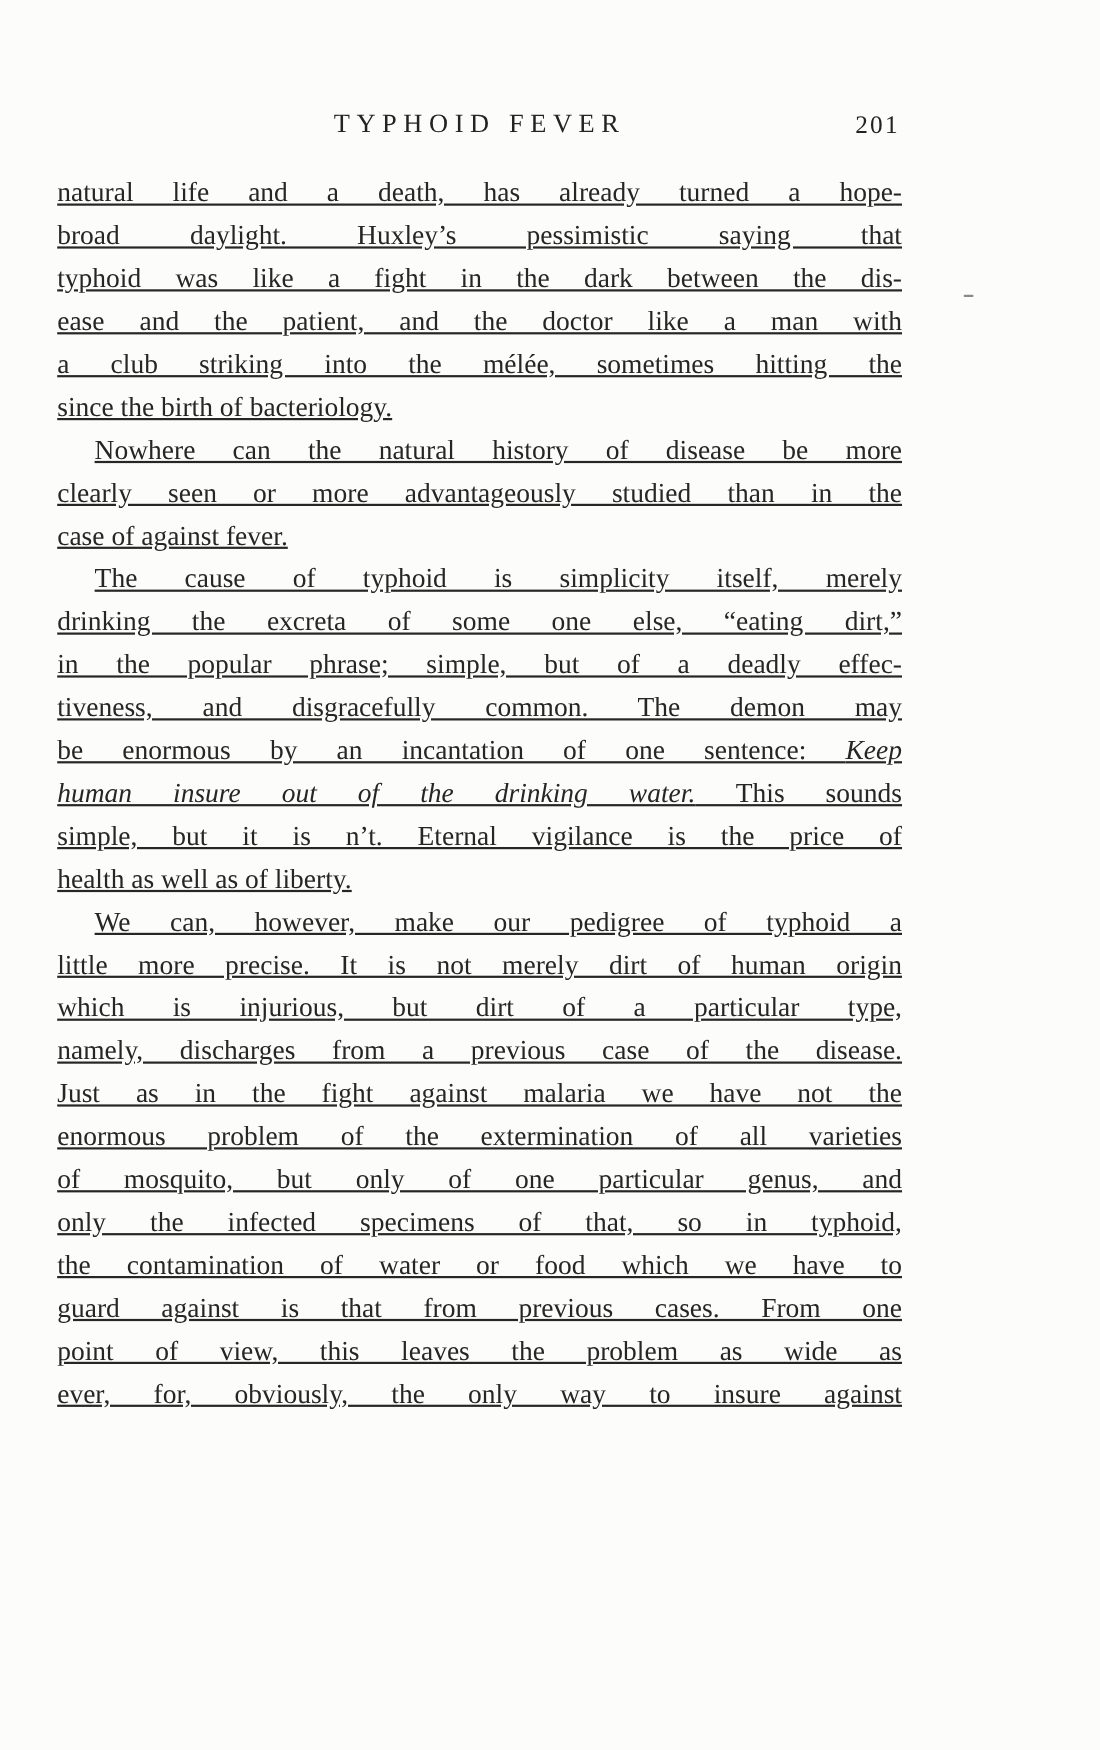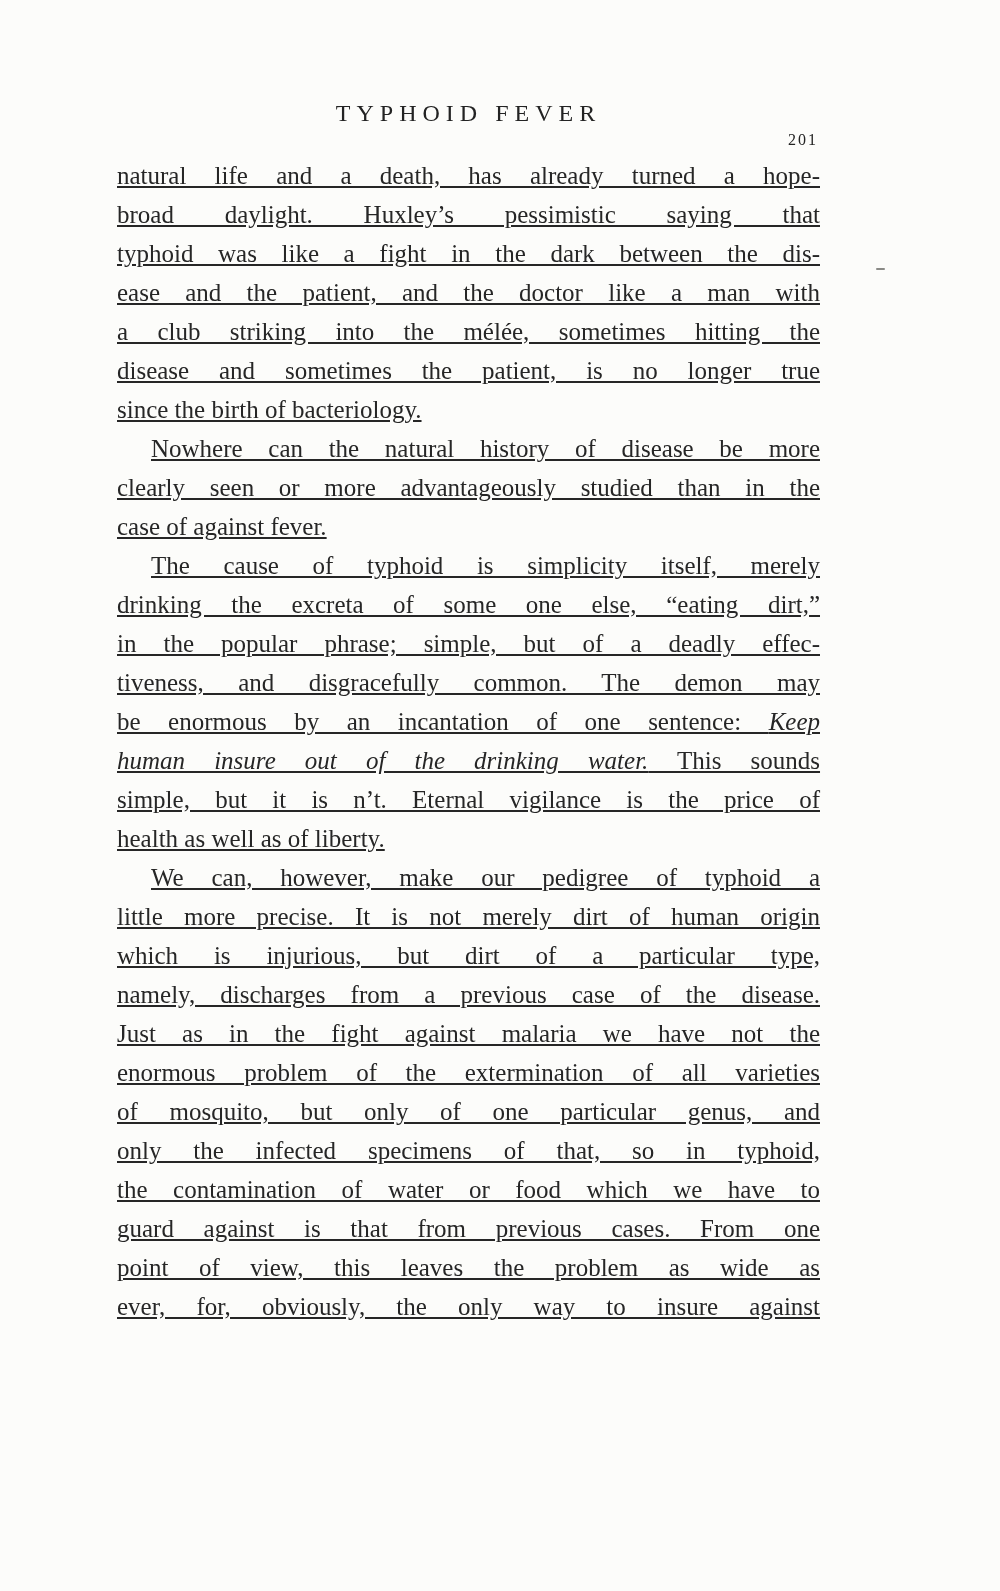--- a/index.html
+++ b/index.html
@@ -7,21 +7,21 @@
     padding: 0;
     background: #f4f4f1;
   }
   .page {
     position: relative;
     width: 1000px;
     height: 1591px;
     margin: 0 auto;
     background: #fcfcfa;
     box-sizing: border-box;
-    padding: 100px 180px 0 117px;
+    padding: 100px 180px 0 52px;
     font-family: "Liberation Serif", "DejaVu Serif", serif;
     color: #262626;
     overflow: hidden;
   }
   .page-header {
     position: relative;
     height: 36px;
     margin-bottom: 20px;
   }
   .chapter-title {
@@ -30,24 +30,23 @@
     font-size: 24px;
     font-weight: normal;
     letter-spacing: 6px;
     margin: 0;
     color: #232323;
   }
   .page-number {
     position: absolute;
     right: 2px;
     top: 1px;
-    font-size: 16px;
+    font-size: 23px;
     letter-spacing: 2px;
     color: #232323;
-    margin-top: 30px;
   }
   .page-body {
     font-size: 25px;
     line-height: 39px;
   }
   .paragraph {
     margin: 0;
   }
   .line {
     text-align: justify;
@@ -83,21 +82,20 @@
     <span class="page-number">201</span>
   </header>
 
   <main class="page-body">
       <div class="paragraph">
         <div class="line"><span>natural life and a death, has already turned a hope-</span></div>
         <div class="line"><span>broad daylight.  Huxley’s pessimistic saying that</span></div>
         <div class="line"><span>typhoid was like a fight in the dark between the dis-</span></div>
         <div class="line"><span>ease and the patient, and the doctor like a man with</span></div>
         <div class="line"><span>a club striking into the mélée, sometimes hitting the</span></div>
-        <div class="line"><span>disease and sometimes the patient, is no longer true</span></div>
         <div class="line para-end"><span>since the birth of bacteriology.</span></div>
       </div>
       <div class="paragraph">
         <div class="line indent"><span>Nowhere can the natural history of disease be more</span></div>
         <div class="line"><span>clearly seen or more advantageously studied than in the</span></div>
         <div class="line para-end"><span>case of against fever.</span></div>
       </div>
       <div class="paragraph">
         <div class="line indent"><span>The cause of typhoid is simplicity itself, merely</span></div>
         <div class="line"><span>drinking the excreta of some one else, “eating dirt,”</span></div>

